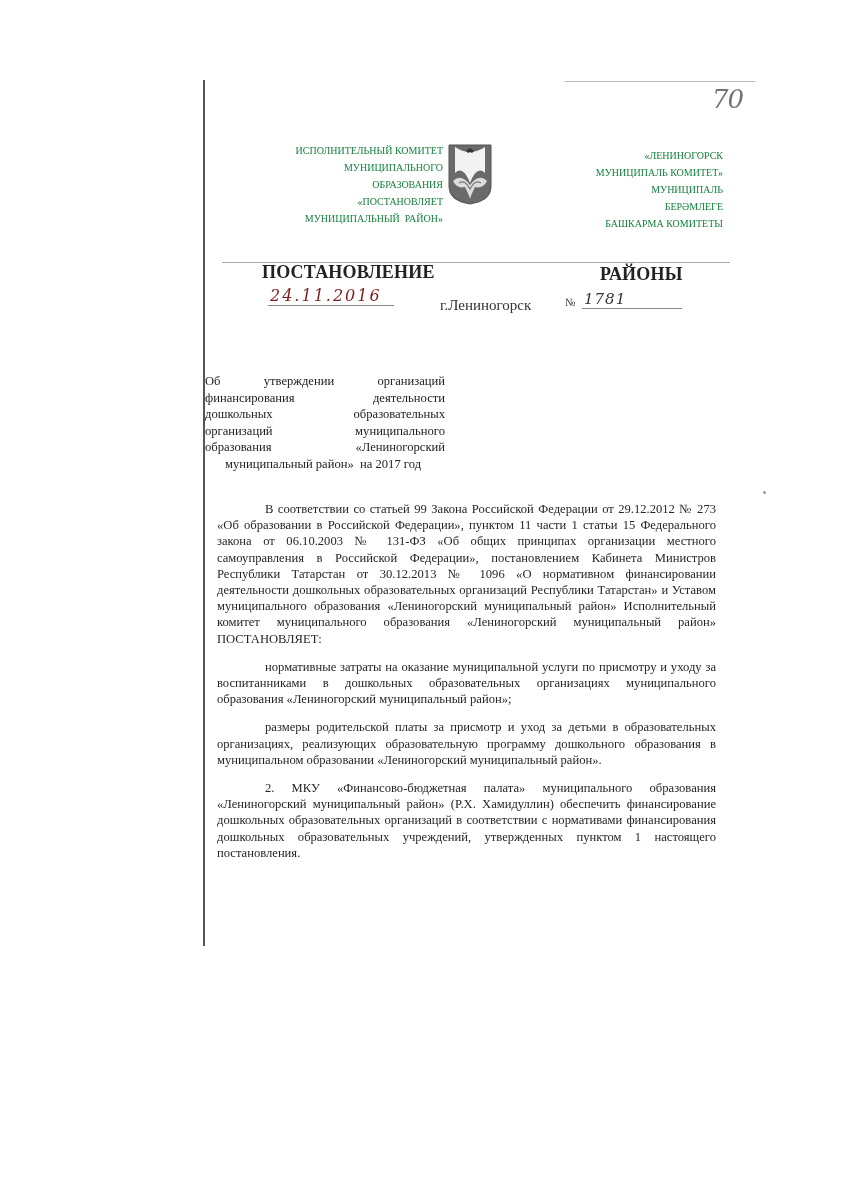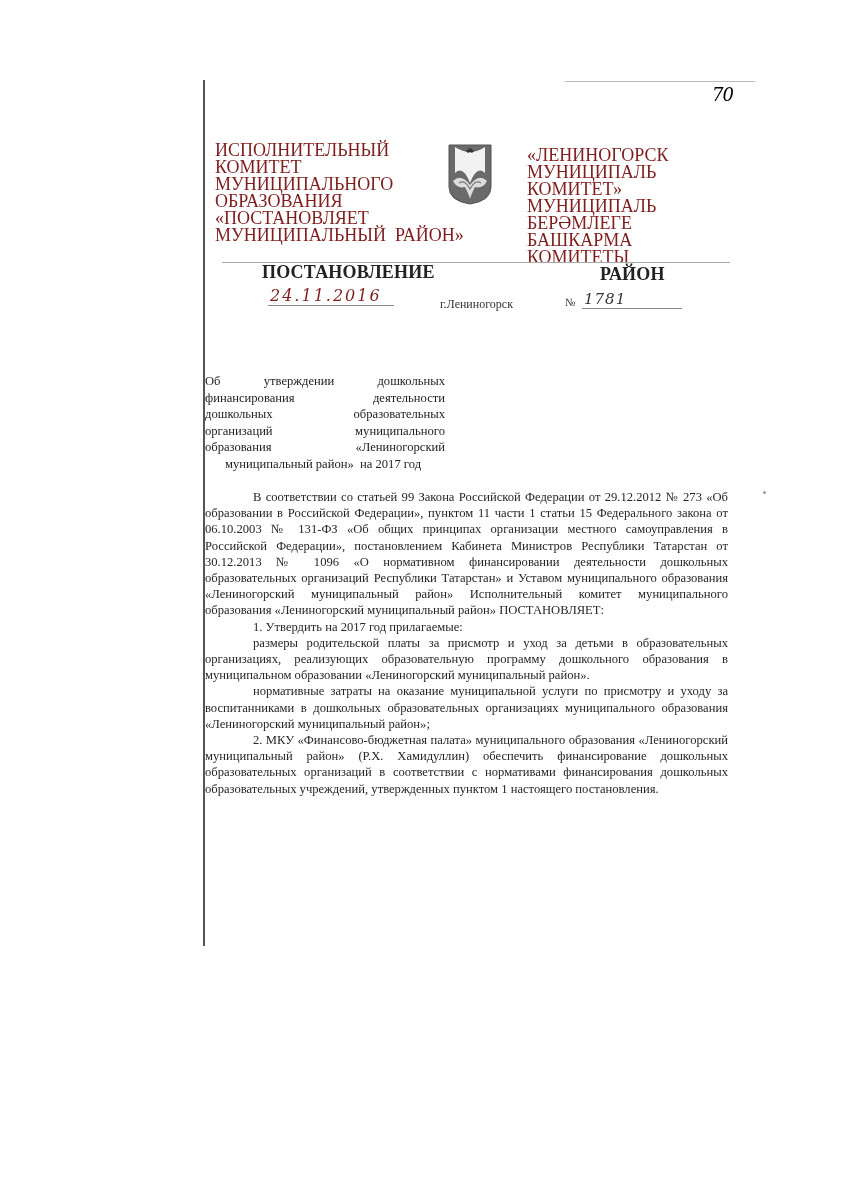--- a/index.html
+++ b/index.html
@@ -3,38 +3,38 @@
 <meta charset="utf-8">
 <style>
   html, body { margin: 0; padding: 0; }
   body {
     width: 849px; height: 1200px; background: #ffffff; position: relative; overflow: hidden;
     font-family: "Liberation Serif", "DejaVu Serif", serif; color: #2a2a2a;
   }
   .abs { position: absolute; }
   .vline { left: 203px; top: 80px; width: 2px; height: 866px; background: #555; }
   .topline { left: 565px; top: 81px; width: 190px; height: 1px; background: #bbb; }
-  .pagenum { left: 712px; top: 84px; font-family: "DejaVu Serif", serif; font-style: italic; font-size: 18px; color: #000000; letter-spacing: -1px; }
-  .hdr { font-size: 18px; line-height: 17px; text-align: left; color: #7f1d1d; }
+  .pagenum { left: 712px; top: 84px; font-family: "DejaVu Serif", serif; font-style: italic; font-size: 26px; color: #737373; letter-spacing: -1px; }
+  .hdr { font-size: 10px; line-height: 17px; text-align: right; color: #15803d; }
   .hdr-left { left: 215px; top: 142px; width: 228px; }
   .hdr-right { left: 527px; top: 147px; width: 196px; }
   .emblem { left: 447px; top: 143px; width: 46px; height: 62px; }
   .sepline { left: 222px; top: 262px; width: 508px; height: 1px; background: #aaa; }
   .title { font-weight: bold; font-size: 18px; letter-spacing: 0.2px; color: #222; }
   .title-left { left: 262px; top: 262px; }
   .title-right { left: 600px; top: 264px; }
   .handdate { left: 268px; top: 286px; width: 124px; font-family: "DejaVu Serif", serif; font-style: italic; font-size: 16px; color: #7f1d1d; letter-spacing: 2px; border-bottom: 1px solid #888; padding-left: 2px; }
-  .city { left: 440px; top: 297px; font-size: 12px; color: #333; }
+  .city { left: 440px; top: 297px; font-size: 15px; color: #333; }
   .numlabel { left: 565px; top: 296px; font-size: 11px; color: #333; }
   .handnum { left: 580px; top: 290px; width: 98px; font-family: "DejaVu Serif", serif; font-style: italic; font-size: 15px; color: #333; border-bottom: 1px solid #888; padding-left: 2px; letter-spacing: 1px; }
   .subject { left: 205px; top: 373px; width: 240px; font-size: 12.6px; line-height: 16.5px; text-align: justify; text-align-last: justify; color: #222; }
   .subject .line { display: block; text-align: justify; text-align-last: justify; white-space: nowrap; }
   .subject .line.last { text-align-last: left; margin-left: 20px; }
   .body { left: 205px; top: 489px; width: 523px; font-size: 12.6px; line-height: 16.2px; color: #262626; }
-  .body p { margin: 0; text-align: justify; }
+  .body p { margin: 12px; text-align: justify; }
   .body .ind { text-indent: 48px; }
   .dot { left: 763px; top: 491px; width: 3px; height: 3px; background: #999; border-radius: 50%; }
 </style>
 </head>
 <body>
 
 <div class="abs vline"></div>
 <div class="abs topline"></div>
 <div class="abs pagenum">70</div>
 
@@ -59,37 +59,36 @@
 <div class="abs hdr hdr-right">
   <div>«ЛЕНИНОГОРСК</div>
   <div>МУНИЦИПАЛЬ КОМИТЕТ»</div>
   <div>МУНИЦИПАЛЬ</div>
   <div>БЕРӘМЛЕГЕ</div>
   <div>БАШКАРМА КОМИТЕТЫ</div>
 </div>
 
 <div class="abs sepline"></div>
 <div class="abs title title-left">ПОСТАНОВЛЕНИЕ</div>
-<div class="abs title title-right">РАЙОН</div>
+<div class="abs title title-right">РАЙОНЫ</div>
 
 <div class="abs handdate">24.11.2016</div>
 <div class="abs city">г.Лениногорск</div>
 <div class="abs numlabel">№</div>
 <div class="abs handnum" style="left:582px;">1781</div>
 
 <div class="abs subject">
-  <span class="line">Об утверждении дошкольных</span>
+  <span class="line">Об утверждении организаций</span>
   <span class="line">финансирования деятельности</span>
   <span class="line">дошкольных образовательных</span>
   <span class="line">организаций муниципального</span>
   <span class="line">образования «Лениногорский</span>
   <span class="line last" style="white-space:pre">муниципальный район»  на 2017 год</span>
 </div>
 
 <div class="abs dot"></div>
 
 <div class="abs body">
   <p class="ind"><span>В соответствии со статьей 99 Закона Российской Федерации от 29.12.2012 № 273 «Об образовании в Российской Федерации», пунктом 11 части 1 статьи 15 Федерального закона от 06.10.2003 № 131-ФЗ «Об общих принципах организации местного самоуправления в Российской Федерации», постановлением Кабинета Министров Республики Татарстан от 30.12.2013 № 1096 «О нормативном финансировании деятельности дошкольных образовательных организаций Республики Татарстан» и Уставом муниципального образования «Лениногорский муниципальный район» Исполнительный комитет муниципального образования «Лениногорский муниципальный район»</span> <span>ПОСТАНОВЛЯЕТ:</span></p>
-  <p class="ind">1. Утвердить на 2017 год прилагаемые:</p>
+  <p class="ind">нормативные затраты на оказание муниципальной услуги по присмотру и уходу за воспитанниками в дошкольных образовательных организациях муниципального образования «Лениногорский муниципальный район»;</p>
   <p class="ind">размеры родительской платы за присмотр и уход за детьми в образовательных организациях, реализующих образовательную программу дошкольного образования в муниципальном образовании «Лениногорский муниципальный район».</p>
-  <p class="ind">нормативные затраты на оказание муниципальной услуги по присмотру и уходу за воспитанниками в дошкольных образовательных организациях муниципального образования «Лениногорский муниципальный район»;</p>
   <p class="ind">2. МКУ «Финансово-бюджетная палата» муниципального образования «Лениногорский муниципальный район» (Р.Х. Хамидуллин) обеспечить финансирование дошкольных образовательных организаций в соответствии с нормативами финансирования дошкольных образовательных учреждений, утвержденных пунктом 1 настоящего постановления.</p>
 </div>
 
 </body></html>

